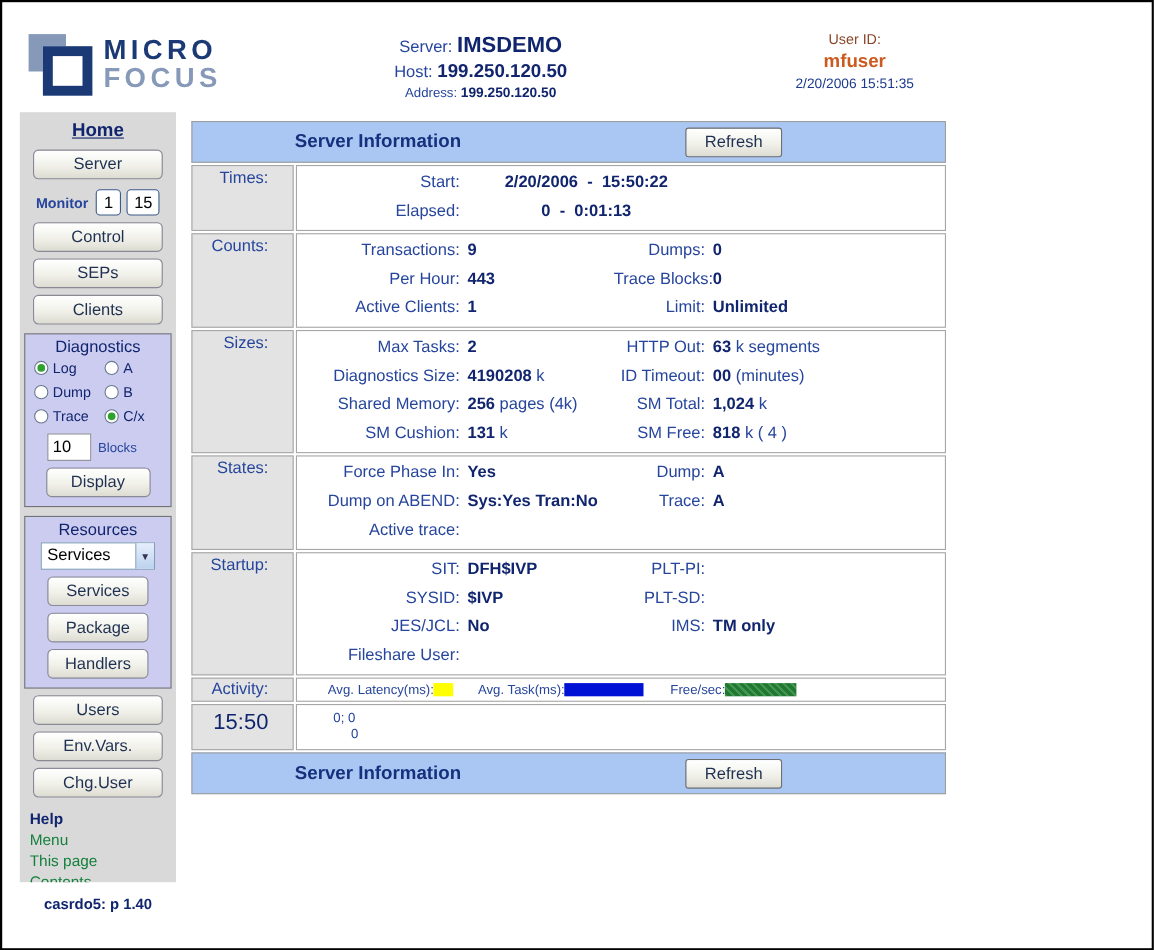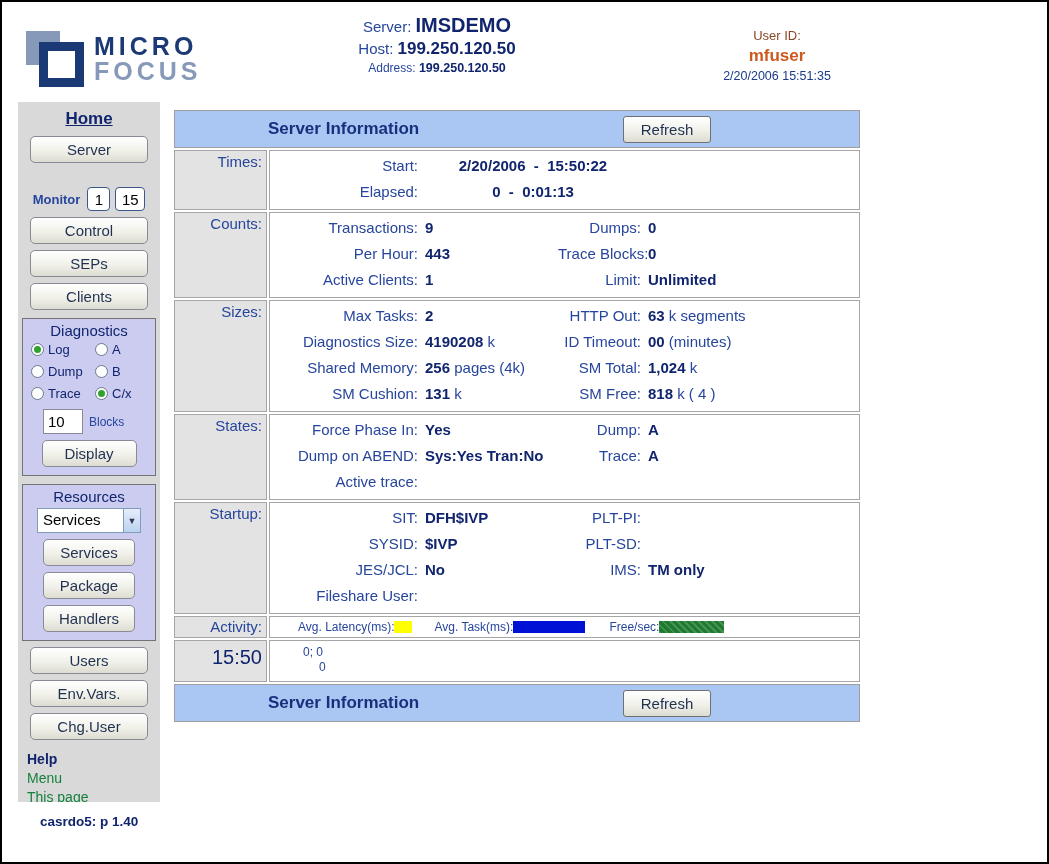--- a/index.html
+++ b/index.html
@@ -11,21 +11,21 @@
   .logo { position:absolute; left:24px; top:26px; display:flex; }
   .logo-mark { position:relative; width:58px; height:60px; }
   .sq-back  { position:absolute; left:0; top:3px; width:34px; height:34px; background:#8799b8; }
   .sq-front { position:absolute; left:13px; top:14px; width:45px; height:45px;
               background:#fff; border:9px solid #1b3a75; }
   .logo-text { margin-left:10px; padding-top:6px; line-height:25px; font-weight:bold;
                font-size:25px; letter-spacing:4px; }
   .logo-line1 { color:#1b3a75; }
   .logo-line2 { color:#8799b8; }
 
-  .head-center { position:absolute; left:305px; top:12px; width:260px; text-align:center; color:#26459c; }
+  .head-center { position:absolute; left:305px; top:28px; width:260px; text-align:center; color:#26459c; }
   .head-center .l1 { font-size:15px; }
   .head-center .l1 b { font-size:20px; color:#10256e; }
   .head-center .l2 { font-size:15px; margin-top:2px; }
   .head-center .l2 b { font-size:17px; color:#10256e; }
   .head-center .l3 { font-size:12px; margin-top:2px; }
   .head-center .l3 b { font-size:12.5px; color:#10256e; }
 
   .head-right { position:absolute; left:680px; top:26px; width:190px; text-align:center; }
   .uid-label { font-size:13px; color:#8a4628; }
   .uid-value { font-size:17px; font-weight:bold; color:#cc5a1f; margin-top:3px; }
@@ -34,21 +34,21 @@
   
   .sidebar { position:absolute; left:16px; top:100px; width:142px; height:700px;
              background:#d9d9d9; padding-top:7px; overflow:hidden; }
   .home { text-align:center; font-size:17px; font-weight:bold; color:#10256e;
           text-decoration:underline; margin-bottom:7px; }
   .btn { display:block; margin:6px auto 0; width:118px; height:27px;
          background:linear-gradient(#ffffff,#f1f1ea 55%,#dcdcd2);
          border:1px solid #8a8a96; border-radius:5px;
          font-family:"Liberation Sans",sans-serif; font-size:15px; color:#1f3050;
          text-align:center; line-height:24px; cursor:pointer; }
-  .monitor-row { display:flex; align-items:center; justify-content:center; gap:5px; margin-top:24px; }
+  .monitor-row { display:flex; align-items:center; justify-content:center; gap:5px; margin-top:9px; }
   .monitor-label { font-size:13px; font-weight:bold; color:#26459c; margin-right:2px; }
   .mini-input { height:24px; border:1px solid #3a5a8c; border-radius:4px; background:#fff;
                 font-family:"Liberation Sans",sans-serif; font-size:15px; color:#000;
                 text-align:center; padding:0; }
   .mini-1 { width:23px; } .mini-2 { width:30px; }
 
   .panel { width:134px; margin:8px auto 0; background:#ccccf0; border:1px solid #737373;
            padding:3px 0 8px; }
   .panel-title { text-align:center; font-size:15px; color:#10256e; margin-bottom:3px; }
   .radio-grid { display:grid; grid-template-columns:64px 52px; justify-content:center; row-gap:7px; }
@@ -80,21 +80,21 @@
   .main { position:absolute; left:172px; top:108px; width:686px; }
   .banner { position:relative; height:38px; background:#a9c7f2; border:1px solid #9e9e9e; }
   .banner-title { position:absolute; left:93px; top:8px; font-size:17px; font-weight:bold; color:#17307e; }
   .refresh-btn { position:absolute; left:448px; top:5px; width:88px; height:27px;
          background:linear-gradient(#ffffff,#f1f1ea 55%,#dcdcd2);
          border:1px solid #707070; border-radius:3px;
          font-family:"Liberation Sans",sans-serif; font-size:15px; color:#1f3050; cursor:pointer; }
 
   .sect-row { display:flex; margin-top:2px; align-items:stretch; }
   .label-cell { flex:0 0 93px; border:1px solid #a6a6a6; background:#e3e3e3;
-                text-align:right; padding:2px 4px 0 0; font-size:15px; color:#26459c; }
+                text-align:right; padding:2px 22px 0 0; font-size:15px; color:#26459c; }
   .content-cell { flex:1; border:1px solid #a6a6a6; margin-left:2px; background:#fff;
                   padding:2px 0 4px; }
 
   .grid4 { display:grid; grid-template-columns:148px 140px 83px 1fr; line-height:26px;
            font-size:15px; white-space:nowrap; }
   .grid2 { display:grid; grid-template-columns:148px 230px; line-height:26px; font-size:15px; }
   .lab { text-align:right; color:#26459c; }
   .val { padding-left:7px; font-weight:bold; color:#10256e; }
   .val .sfx { font-weight:normal; color:#26459c; }
   .val-center { text-align:center; font-weight:bold; color:#10256e; }

